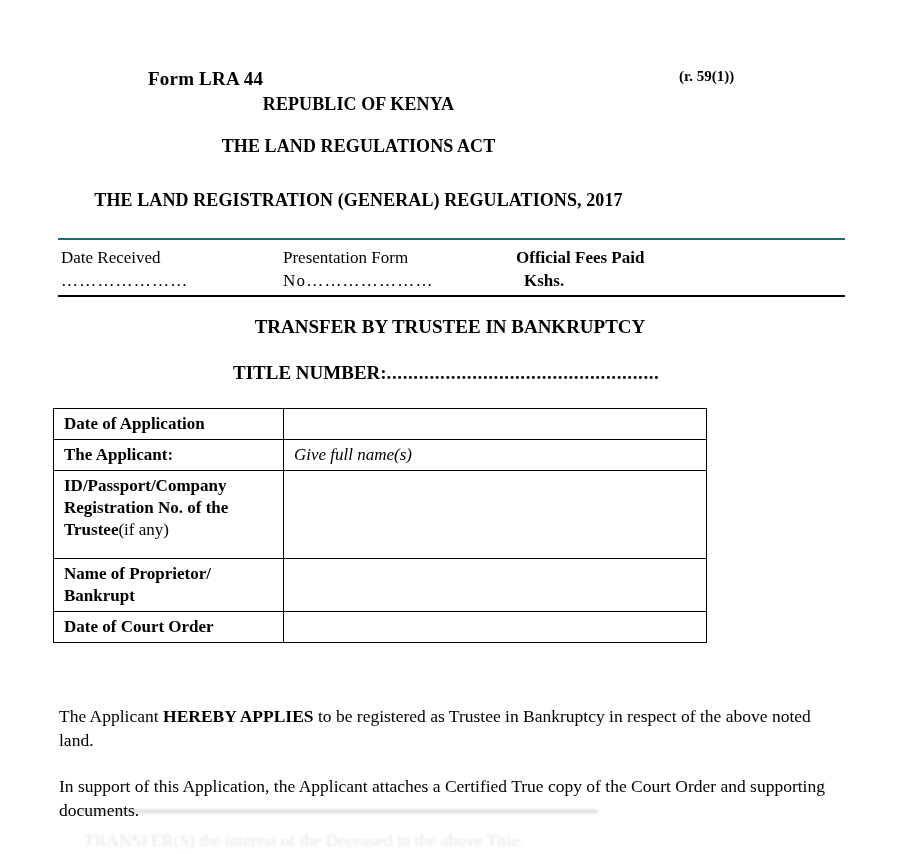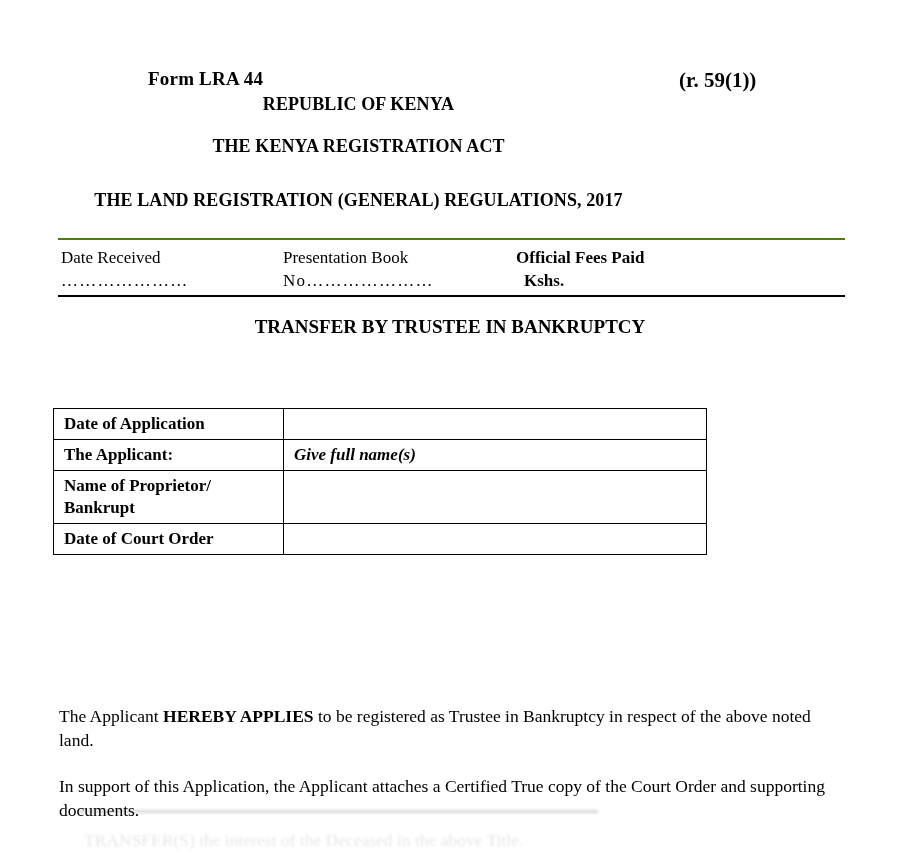--- a/index.html
+++ b/index.html
@@ -39,21 +39,21 @@
     top: 0;
     font-size: 19px;
     font-weight: bold;
     letter-spacing: 0.2px;
     white-space: nowrap;
   }
   .rule-ref {
     position: absolute;
     left: 679px;
     top: 0;
-    font-size: 21px;
+    font-size: 15px;
     font-weight: bold;
     white-space: nowrap;
   }
 
   
   .centered-head {
     position: absolute;
     width: 717px;
     text-align: center;
     font-weight: bold;
@@ -63,21 +63,21 @@
   .head-act     { top: 136px; font-size: 18px; letter-spacing: 0.1px; }
   .head-regs    { top: 190px; font-size: 18px; letter-spacing: 0.1px; }
 
   
   .receipt-strip {
     position: absolute;
     left: 58px;
     top: 238px;
     width: 787px;
     height: 55px;
-    border-top: 2px solid #4d7c0f;
+    border-top: 2px solid #0f766e;
     border-bottom: 2px solid #000;
   }
   .receipt-cell {
     position: absolute;
     top: 6px;
     font-size: 17px;
     line-height: 23px;
   }
   .receipt-cell .cell-line {
     display: block;
@@ -130,21 +130,21 @@
     padding: 4px 0 4px 10px;
     font-size: 17px;
     line-height: 22px;
   }
   .form-table td.col-label {
     width: 219px;
     font-weight: bold;
   }
   .form-table td.col-value {
     width: 412px;
-    font-weight: bold;
+    font-weight: normal;
   }
   .form-table td.col-label .normal-weight {
     font-weight: normal;
   }
   .hint-italic {
     font-style: italic;
     font-size: 17px;
   }
   .row-tall-1 { height: 28px; }
   .row-tall-2 { height: 30px; }
@@ -200,53 +200,60 @@
 <body>
 
 <div class="page">
 
   <div class="header-row">
     <span class="form-code">Form LRA 44</span>
     <span class="rule-ref">(r. 59(1))</span>
   </div>
 
   <div class="centered-head head-country">REPUBLIC OF KENYA</div>
-  <div class="centered-head head-act">THE KENYA REGISTRATION ACT</div>
+  <div class="centered-head head-act">THE LAND REGULATIONS ACT</div>
   <div class="centered-head head-regs">THE LAND REGISTRATION (GENERAL) REGULATIONS, 2017</div>
 
   <div class="receipt-strip">
     <div class="receipt-cell rc-date">
       <span class="cell-line">Date Received</span>
       <span class="cell-line dots-sm">…………………</span>
     </div>
     <div class="receipt-cell rc-book">
-      <span class="cell-line">Presentation Book</span>
+      <span class="cell-line">Presentation Form</span>
       <span class="cell-line dots-sm">No…………………</span>
     </div>
     <div class="receipt-cell rc-fees">
       <span class="cell-line">Official Fees Paid</span>
       <span class="cell-line indent">Kshs.</span>
     </div>
   </div>
 
   <div class="instrument-title">TRANSFER BY TRUSTEE IN BANKRUPTCY</div>
 
+  <div class="title-number-line">
+    <span>TITLE NUMBER:</span><span class="leader">...................................................</span>
+  </div>
 
   <table class="form-table">
     <tbody>
       <tr class="row-tall-1">
         <td class="col-label">Date of Application</td>
         <td class="col-value"></td>
       </tr>
       <tr class="row-tall-2">
         <td class="col-label">The Applicant:</td>
         <td class="col-value">
           <span class="hint-italic">Give full name(s)</span>
         </td>
       </tr>
+      <tr class="row-tall-3">
+        <td class="col-label"><span>ID/Passport/Company Registration No. of the Trustee</span><span class="normal-weight">(if any)</span></td>
+        <td class="col-value"></td>
+      </tr>
       <tr class="row-tall-4">
         <td class="col-label">Name of Proprietor/ Bankrupt</td>
         <td class="col-value"></td>
       </tr>
       <tr class="row-tall-5">
         <td class="col-label">Date of Court Order</td>
         <td class="col-value"></td>
       </tr>
     </tbody>
   </table>

